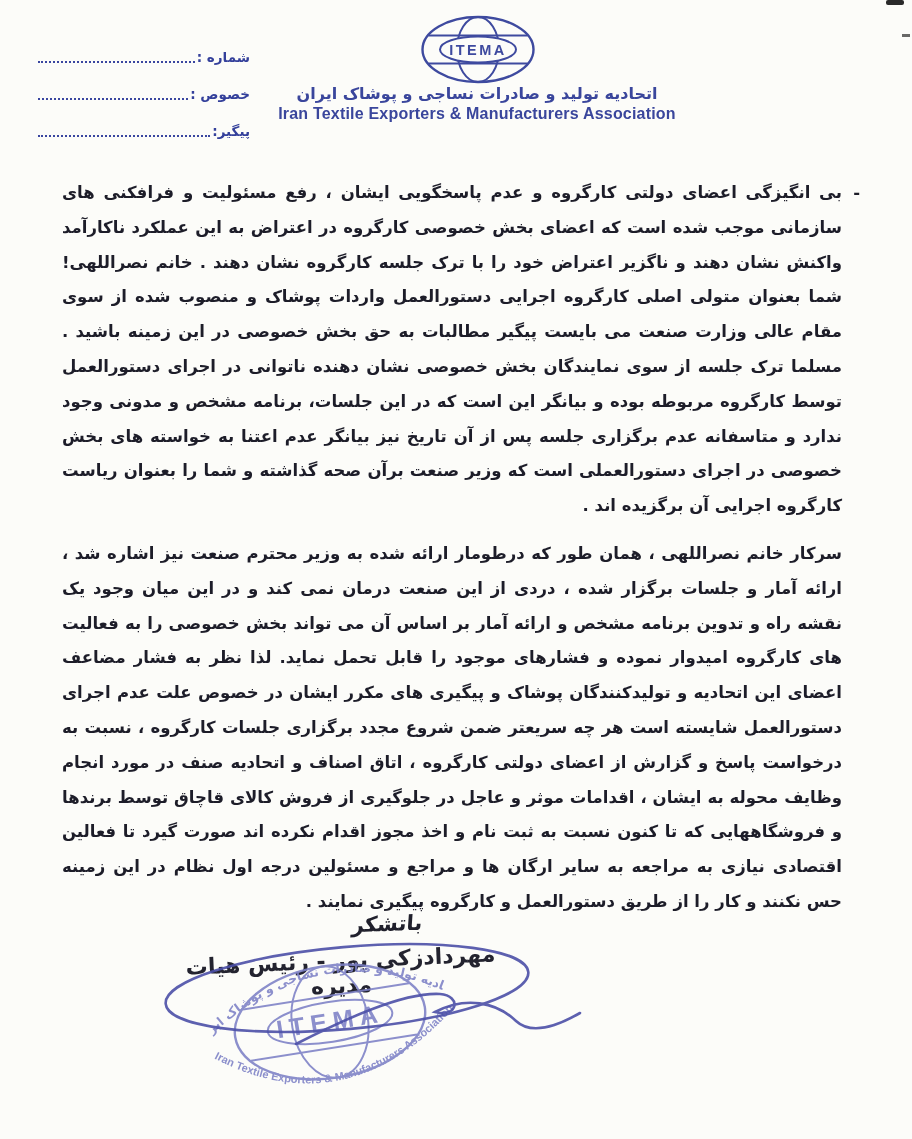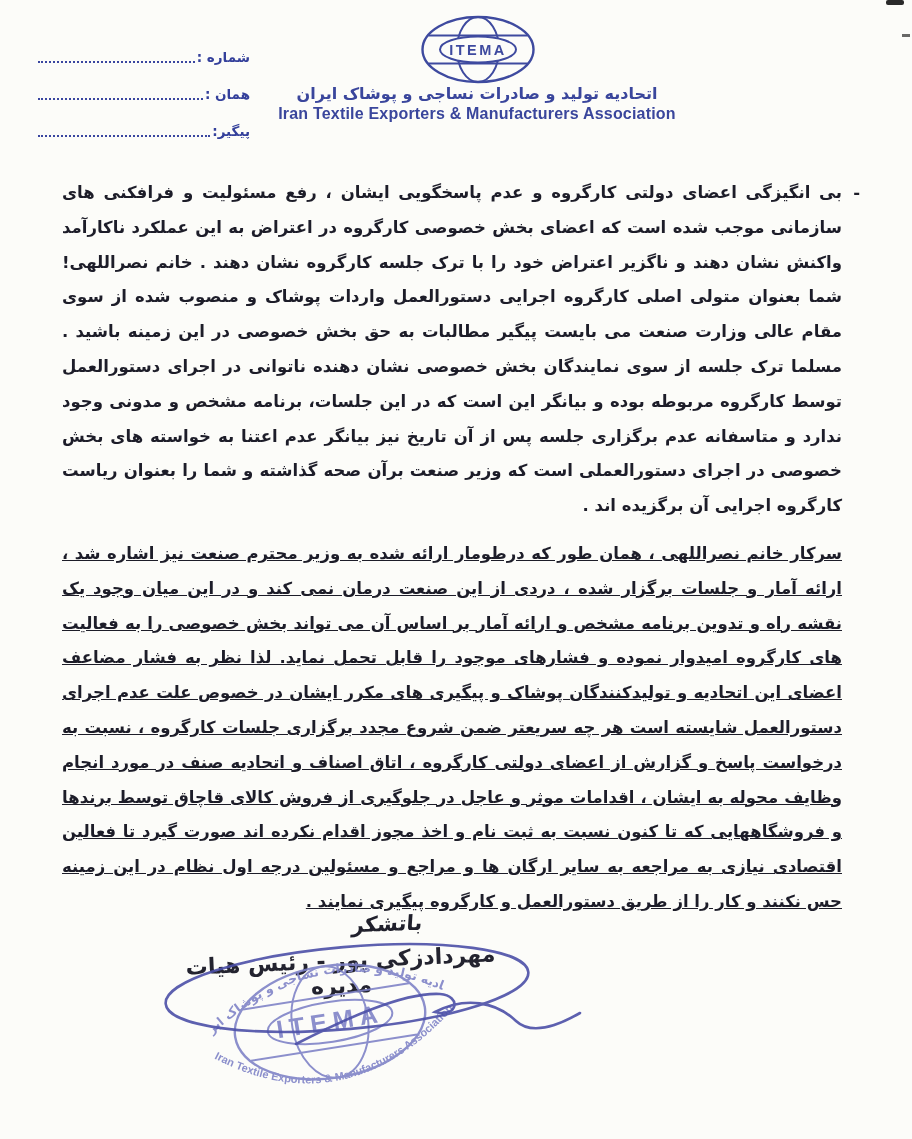--- a/index.html
+++ b/index.html
@@ -18,21 +18,21 @@
   .logo{position:absolute;left:419px;top:14px;}
   .org-fa{position:absolute;left:270px;top:84px;width:414px;text-align:center;direction:rtl;
           font-size:16px;font-weight:bold;color:#3a469c;}
   .org-en{position:absolute;left:230px;top:105px;width:494px;text-align:center;
           font-family:"Liberation Sans",sans-serif;font-size:16px;font-weight:bold;color:#3a469c;letter-spacing:.2px;}
   
   .body-text{position:absolute;left:62px;top:176px;width:780px;direction:rtl;
              font-size:16.5px;font-weight:bold;color:#1d1d29;line-height:34.8px;
              text-align:justify;}
   .para{position:relative;margin:0;}
-  .para + .para{margin-top:13px;text-decoration:underline;}
+  .para + .para{margin-top:13px;}
   .para .bullet{position:absolute;right:-18px;top:0;font-weight:bold;}
   
   .thanks{position:absolute;left:352px;top:912px;direction:rtl;font-size:21px;font-weight:bold;
           color:#20202c;transform:rotate(-2deg) skewX(-6deg);}
   .sig-name{position:absolute;left:156px;top:948px;width:370px;direction:rtl;text-align:center;
             font-size:22px;font-weight:bold;color:#23232f;transform:rotate(-2.5deg);}
   
   .stamp-overlay{position:absolute;left:118px;top:922px;}
   .speck{position:absolute;background:#2a2a2a;}
 </style>
@@ -40,21 +40,21 @@
 <body>
 
 <div class="page">
 
   <div class="ref-fields">
     <div class="ref-row">
       <span class="ref-label">شماره :</span>
       <span class="ref-dots"></span>
     </div>
     <div class="ref-row">
-      <span class="ref-label">همان :</span>
+      <span class="ref-label">خصوص :</span>
       <span class="ref-dots"></span>
     </div>
     <div class="ref-row">
       <span class="ref-label">پيگير:</span>
       <span class="ref-dots"></span>
     </div>
   </div>
 
   <svg class="logo" width="118" height="71" viewBox="0 0 118 71">
     <g stroke="#3e4a9f" fill="none" stroke-width="2.4">

